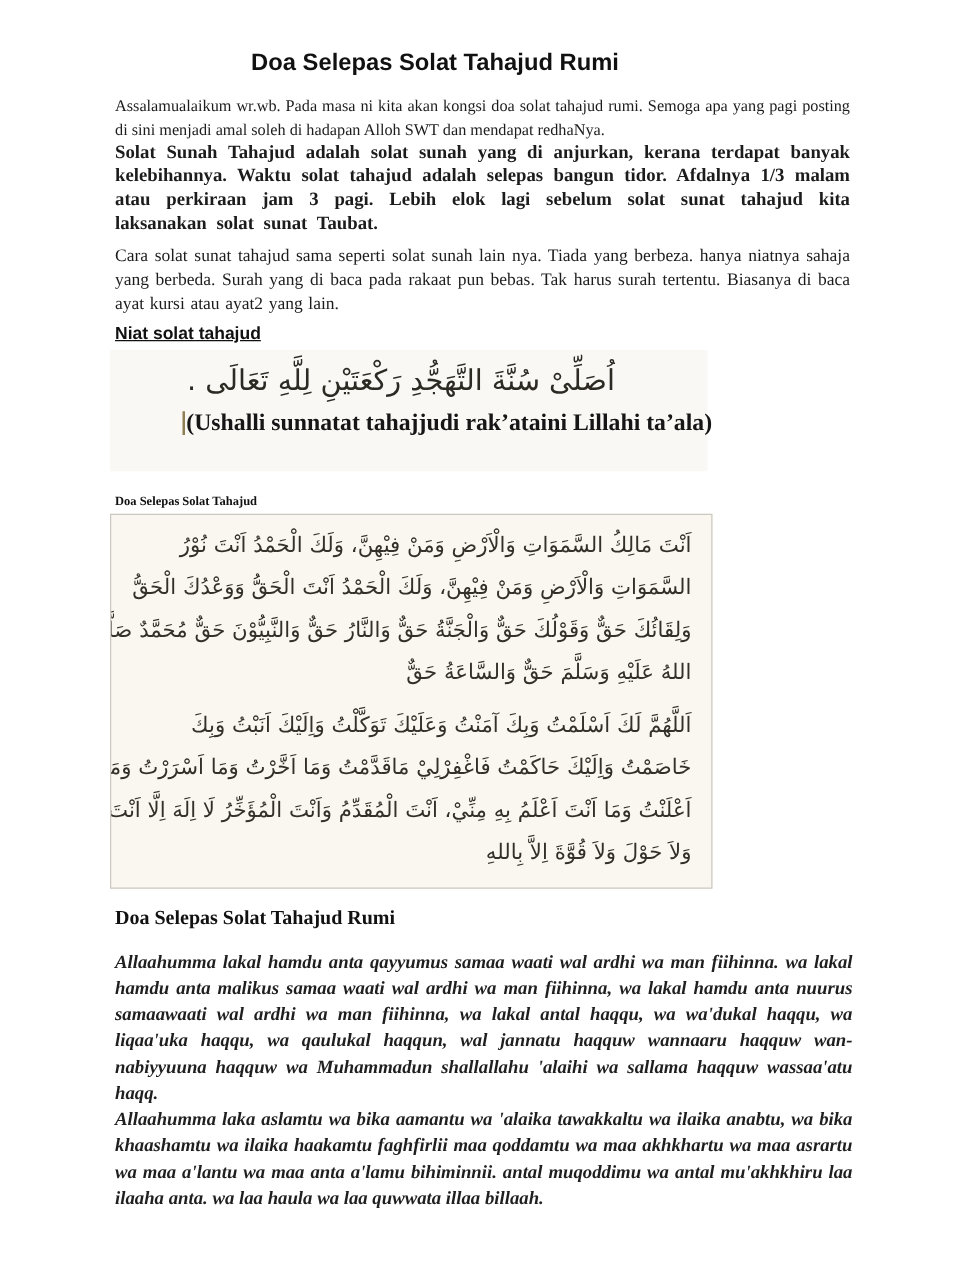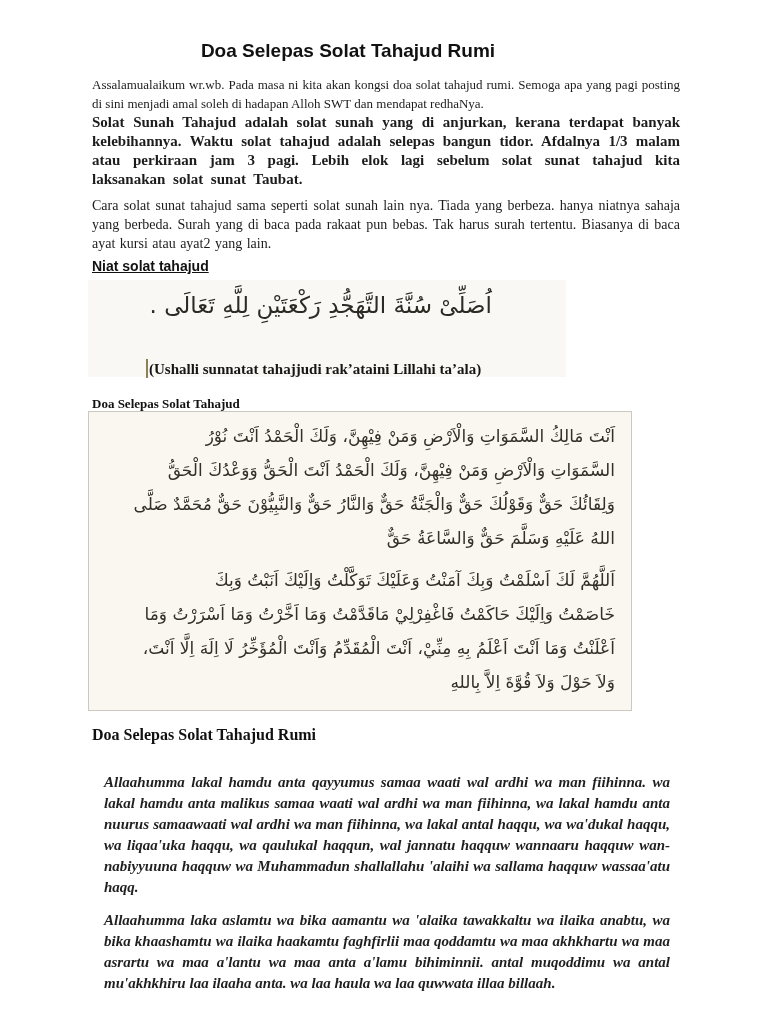--- a/index.html
+++ b/index.html
@@ -70,24 +70,23 @@
     font-size: 23px;
     line-height: 44px;
     color: #2d2a24;
     white-space: nowrap;
   }
   .ushalli {
     position: absolute;
     top: 328px;
     left: 146px;
     font-family: "Liberation Serif", serif;
-    font-size: 15px;
+    font-size: 19px;
     font-weight: bold;
     color: #161616;
-    margin-top: 31px;
   }
   .cursor-bar {
     display: inline-block;
     width: 2px;
     height: 19px;
     background: #8f7f57;
     margin-right: 1px;
     vertical-align: -4px;
   }
   .niat-translation {
@@ -99,29 +98,29 @@
     font-weight: bold;
     font-style: italic;
     color: #2e2e9d;
   }
   .doa-heading {
     position: absolute;
     top: 396px;
     left: 92px;
     margin: 0;
     font-family: "Liberation Serif", serif;
-    font-size: 13px;
+    font-size: 10px;
     font-weight: bold;
     color: #111111;
   }
   .arabic-block {
     position: absolute;
     top: 411px;
     left: 88px;
-    width: 544px;
+    width: 482px;
     height: 300px;
     box-sizing: border-box;
     padding: 7px 16px 6px 16px;
     background: #faf7f0;
     border: 1px solid #ccc9c0;
     direction: rtl;
     overflow: hidden;
     font-family: "DejaVu Sans", sans-serif;
     font-size: 17px;
     color: #33302a;
@@ -143,21 +142,21 @@
     font-weight: bold;
     color: #111111;
   }
   .rumi-body {
     position: absolute;
     top: 760px;
     left: 92px;
     width: 590px;
   }
   .rumi-p {
-    margin: 12px;
+    margin: 0;
     text-align: justify;
     font-family: "Liberation Serif", serif;
     font-size: 15px;
     font-weight: bold;
     font-style: italic;
     line-height: 21px;
     color: #1f1f1f;
   }
 </style>
 </head>

